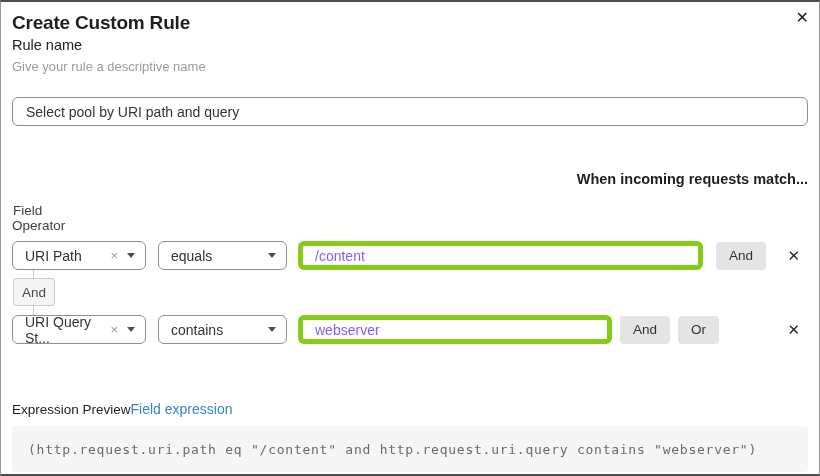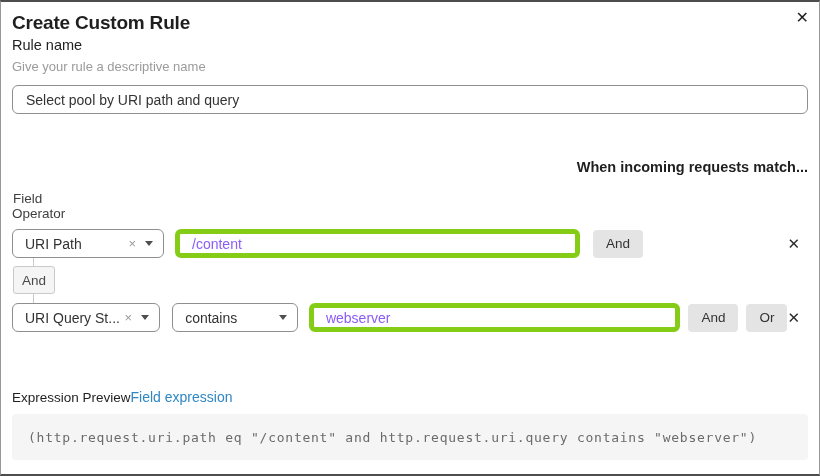--- a/index.html
+++ b/index.html
@@ -27,21 +27,21 @@
 
   .title{
     margin-top:10px;
     font-size:19px; font-weight:700; color:#1f1f1f;
     line-height:22px; letter-spacing:-0.2px;
   }
 
   .rule-label{ margin-top:3px; font-size:14.5px; color:#222; line-height:16px; }
   .rule-hint{ margin-top:6px; font-size:13px; color:#9b9b9b; line-height:16px; }
   .rule-input{
-    display:block; margin-top:10px; width:100%; height:29px;
+    display:block; margin-top:22px; width:100%; height:29px;
     border:1px solid #8f8f8f; border-radius:6px;
     padding:0 13px; font-size:14px; color:#333;
     font-family:"Liberation Sans", sans-serif; outline:none;
   }
 
   .match-heading{ margin-top:45px; font-size:14.5px; font-weight:700; color:#1f1f1f; line-height:16px;text-align:right; }
 
   .cols{ display:flex; margin-top:16px; font-size:13.5px; color:#3f3f3f; line-height:15px;flex-direction:column; }
   .col-field{ width:146px; padding-left:1px; }
   .col-operator{ width:140px; }
@@ -50,39 +50,39 @@
   .cond-row{ display:flex; align-items:center; height:29px; }
   .row-0{ margin-top:8px; }
 
   .select{
     height:29px; background:#fff;
     border:1px solid #8f8f8f; border-radius:6px;
     display:flex; align-items:center;
     padding:0 10px 0 12px; font-size:14px; color:#333;
     cursor:pointer;
   }
-  .select-field{ width:152px; }
+  .select-field{ width:134px; }
   .select-operator{ width:129px; margin-left:12px; }
   .clear-x{ margin-left:auto; color:#9a9a9a; font-size:13px; line-height:13px; }
   .caret{
     width:0; height:0; margin-left:9px;
     border-left:4.5px solid transparent;
     border-right:4.5px solid transparent;
     border-top:5.5px solid #4f4f4f;
   }
   .select-operator .caret{ margin-left:auto; }
 
   .value-input{
     height:29px; margin-left:11px;
     border:5px solid #84cc16; border-radius:6px;
     padding:0 12px; font-size:14px; color:#8b5cf6;
     font-family:"Liberation Sans", sans-serif; outline:none;
   }
   .row-0 .value-input{ width:405px; }
-  .row-1 .value-input{ width:382px; }
+  .row-1 .value-input{ width:314px; }
 
   .gray-btn{
     height:28px; border:none; border-radius:4px;
     background:#e4e4e4; color:#333;
     font-size:13.5px; padding:0 13px; cursor:pointer;
     font-family:"Liberation Sans", sans-serif;
   }
   .row-0 .gray-btn{ margin-left:13px; }
   .row-1 .gray-btn{ margin-left:8px; }
 
@@ -137,20 +137,24 @@
     <div class="col-field">Field</div>
     <div class="col-operator">Operator</div>
   </div>
 
   <div class="cond-row row-0">
     <div class="select select-field">
       <span>URI Path</span>
       <span class="clear-x">×</span>
       <span class="caret"></span>
     </div>
+    <div class="select select-operator">
+      <span>equals</span>
+      <span class="caret"></span>
+    </div>
     <input class="value-input" type="text" value="/content" style="">
     <button class="gray-btn">And</button>
     <span class="delete-x">✕</span>
   </div>
 
   <div class="connector">
     <div class="connector-badge">And</div>
   </div>
 
   <div class="cond-row row-1">

